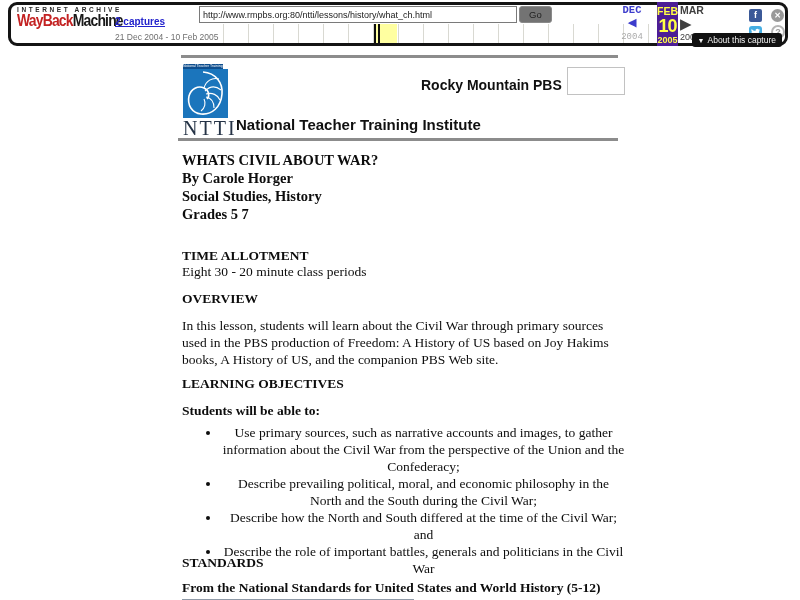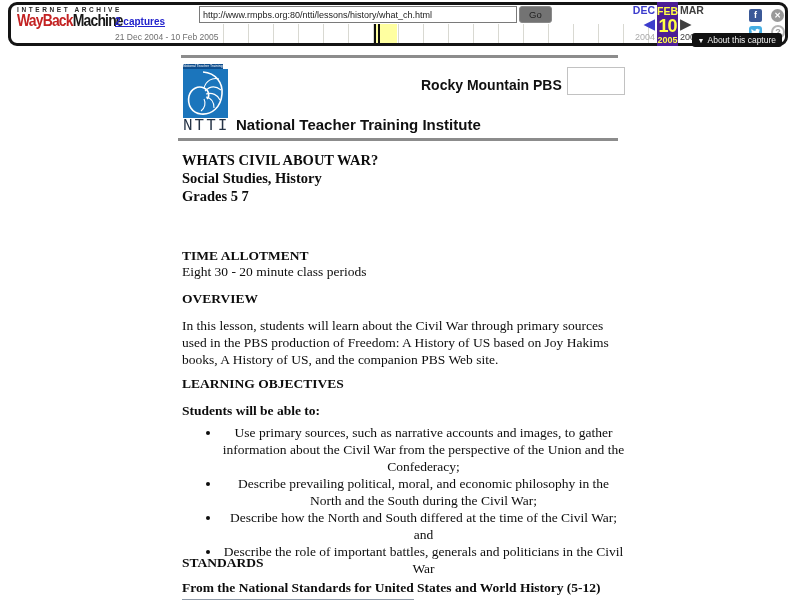--- a/index.html
+++ b/index.html
@@ -24,21 +24,21 @@
          background:#737373;border:1px solid #8a8a8a;border-radius:3px;cursor:pointer;
          font-family:"Liberation Sans",sans-serif;color:#222;}
   .wb-timeline{position:absolute;left:188px;top:19px;width:450px;height:19px;cursor:pointer;
      background:repeating-linear-gradient(to right,transparent 0 24px,#d9d9d2 24px 25px);}
   .wb-highlight{position:absolute;left:176px;top:0;width:22px;height:19px;background:#ffffa0;}
   .wb-bar{position:absolute;top:0;width:2px;height:19px;background:#0d0d0d;}
   .nav-col{position:absolute;top:0;height:38px;}
   .nav-month{font-size:10.5px;font-weight:bold;line-height:11px;}
   .nav-arrow{font-size:15px;line-height:16px;cursor:pointer;}
   .nav-year{font-size:9px;line-height:10px;}
-  .col-prev{left:598px;width:46px;text-align:right;color:#3c3ccc;}
+  .col-prev{left:598px;width:46px;text-align:center;color:#3c3ccc;font-family:Liberation Mono, monospace;}
   .col-prev .nav-year{color:#ababab;}
   .col-next{left:669px;width:46px;text-align:left;color:#404040;}
   .col-black{position:absolute;left:646px;top:-3px;width:21px;height:44px;background:#4c1d95;
              text-align:center;color:#ffff44;}
   .col-black .nav-month{margin-top:4px;}
   .nav-day{font-size:18px;font-weight:bold;line-height:18px;letter-spacing:-1px;}
   .col-black .nav-year{font-weight:bold;font-size:9px;}
   .soc{position:absolute;width:13px;height:13px;font-size:9px;line-height:13px;text-align:center;
        color:#fff;cursor:pointer;}
   .soc-fb{left:738px;top:4px;background:#3b5998;border-radius:2px;font-weight:bold;}
@@ -49,21 +49,21 @@
   .wb-about{position:absolute;right:3px;bottom:-4px;background:#111;color:#f2f2f2;font-size:8.5px;
             padding:2px 6px;border-radius:3px;white-space:nowrap;cursor:pointer;}
   .wb-about .caret{font-size:7px;margin-right:3px;}
 
   
   .rule{position:absolute;height:3px;background:#8c8c8c;}
   .logo-band{position:absolute;left:183px;top:64px;width:40px;height:5px;background:#0e4e8e;
              overflow:hidden;color:#fff;font-size:3.5px;line-height:5px;white-space:nowrap;}
   .logo-square{position:absolute;left:183px;top:69px;width:45px;height:49px;}
   .ntti-acronym{position:absolute;left:183px;top:117px;width:46px;text-align:center;
-     font-family:Liberation Mono, monospace;font-size:16px;letter-spacing:2px;color:#253346;}
+     font-family:Liberation Serif, serif;font-size:20px;letter-spacing:2px;color:#253346;}
   .institute{position:absolute;left:236px;top:116px;font-size:15px;font-weight:bold;color:#101010;}
   .station{position:absolute;left:421px;top:77px;font-size:14px;font-weight:bold;color:#101010;}
   .img-box{position:absolute;left:567px;top:67px;width:56px;height:26px;background:#fff;
            border:1px solid #c2c2c2;}
 
   .serif{font-family:"Liberation Serif",serif;color:#0d0d0d;}
   .title-block{position:absolute;left:182px;top:151px;font-size:14.5px;font-weight:bold;line-height:18px;}
   .h-sec{position:absolute;left:182px;font-size:13.5px;font-weight:bold;}
   .t-sec{position:absolute;left:182px;font-size:13.5px;}
   .para{position:absolute;left:182px;width:437px;font-size:13.5px;line-height:17px;}
@@ -155,20 +155,21 @@
 
   <div class="ntti-acronym">NTTI</div>
   <div class="institute">National Teacher Training Institute</div>
   <div class="station">Rocky Mountain PBS</div>
   <div class="img-box"></div>
 
   <div class="rule" style="left:178px;top:138px;width:440px;"></div>
 
   <div class="title-block serif">
     <div>WHATS CIVIL ABOUT WAR?</div>
+    <div>By Carole Horger</div>
     <div>Social Studies, History</div>
     <div>Grades 5 7</div>
   </div>
 
   <div class="h-sec serif" style="top:248px">TIME ALLOTMENT</div>
   <div class="t-sec serif" style="top:264px">Eight 30 - 20 minute class periods</div>
 
   <div class="h-sec serif" style="top:291px">OVERVIEW</div>
   <div class="para serif" style="top:317px">In this lesson, students will learn about the Civil War through primary sources used in the PBS production of Freedom: A History of US based on Joy Hakims books, A History of US, and the companion PBS Web site.</div>
 

